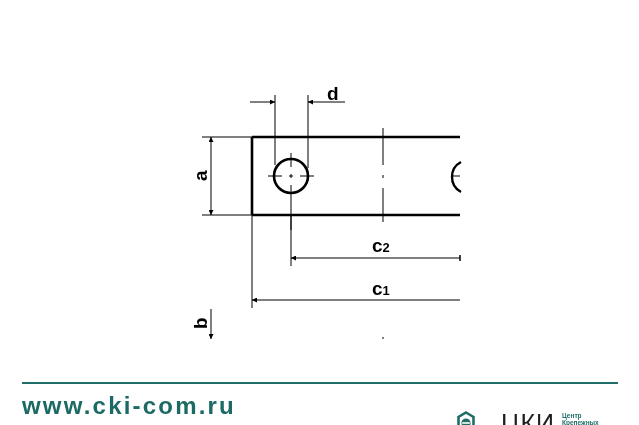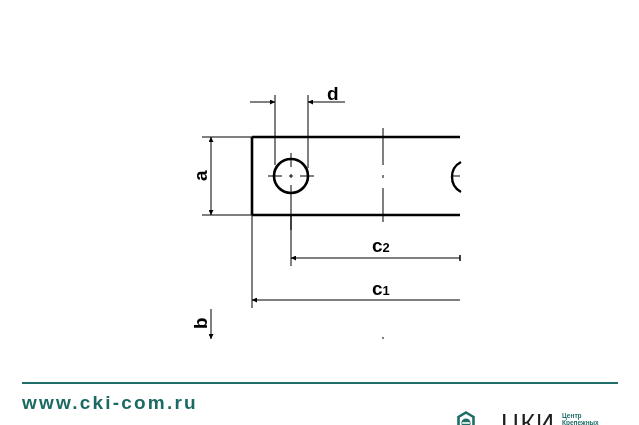--- a/index.html
+++ b/index.html
@@ -1,21 +1,21 @@
 <!DOCTYPE html>
 <html><head>
   <meta charset="utf-8">
   <style>
     html, body { margin: 0; padding: 0; background: #ffffff; }
     body { width: 639px; height: 425px; position: relative; overflow: hidden; font-family: "Liberation Sans", sans-serif; }
     .drawing { position: absolute; left: 0; top: 0; width: 639px; height: 425px; }
     .dimtext { font-family: "Liberation Sans", sans-serif; font-weight: bold; font-size: 19px; fill: #000; }
     .dimsub { font-size: 13px; }
     .footer-line { position: absolute; left: 22px; top: 382px; width: 596px; height: 2px; background: #1f6f68; }
-    .url { position: absolute; left: 22px; top: 392px; font-family: "Liberation Sans", sans-serif; font-weight: bold; font-size: 19px; letter-spacing: 2.2px; color: #1b6a63; }
+    .url { position: absolute; left: 22px; top: 392px; font-family: "Liberation Sans", sans-serif; font-weight: bold; font-size: 24px; letter-spacing: 2.2px; color: #1b6a63; }
     .logo { position: absolute; left: 457px; top: 408px; height: 30px; display: flex; align-items: center; }
     .logo-icon { width: 18px; height: 24px; display: block; }
     .logo-main { margin-left: 26px; font-family: "Liberation Sans", sans-serif; font-size: 25px; color: #1e1e1e; letter-spacing: 1px; line-height: 1; }
     .logo-sub { margin-left: 7px; font-family: "Liberation Sans", sans-serif; font-size: 6.5px; line-height: 7.5px; color: #1f6f68; font-weight: bold; }
     .logo-sub div { white-space: nowrap; }
   </style>
 </head>
 <body>
 
 <svg class="drawing" viewBox="0 0 639 425" xmlns="http://www.w3.org/2000/svg">

